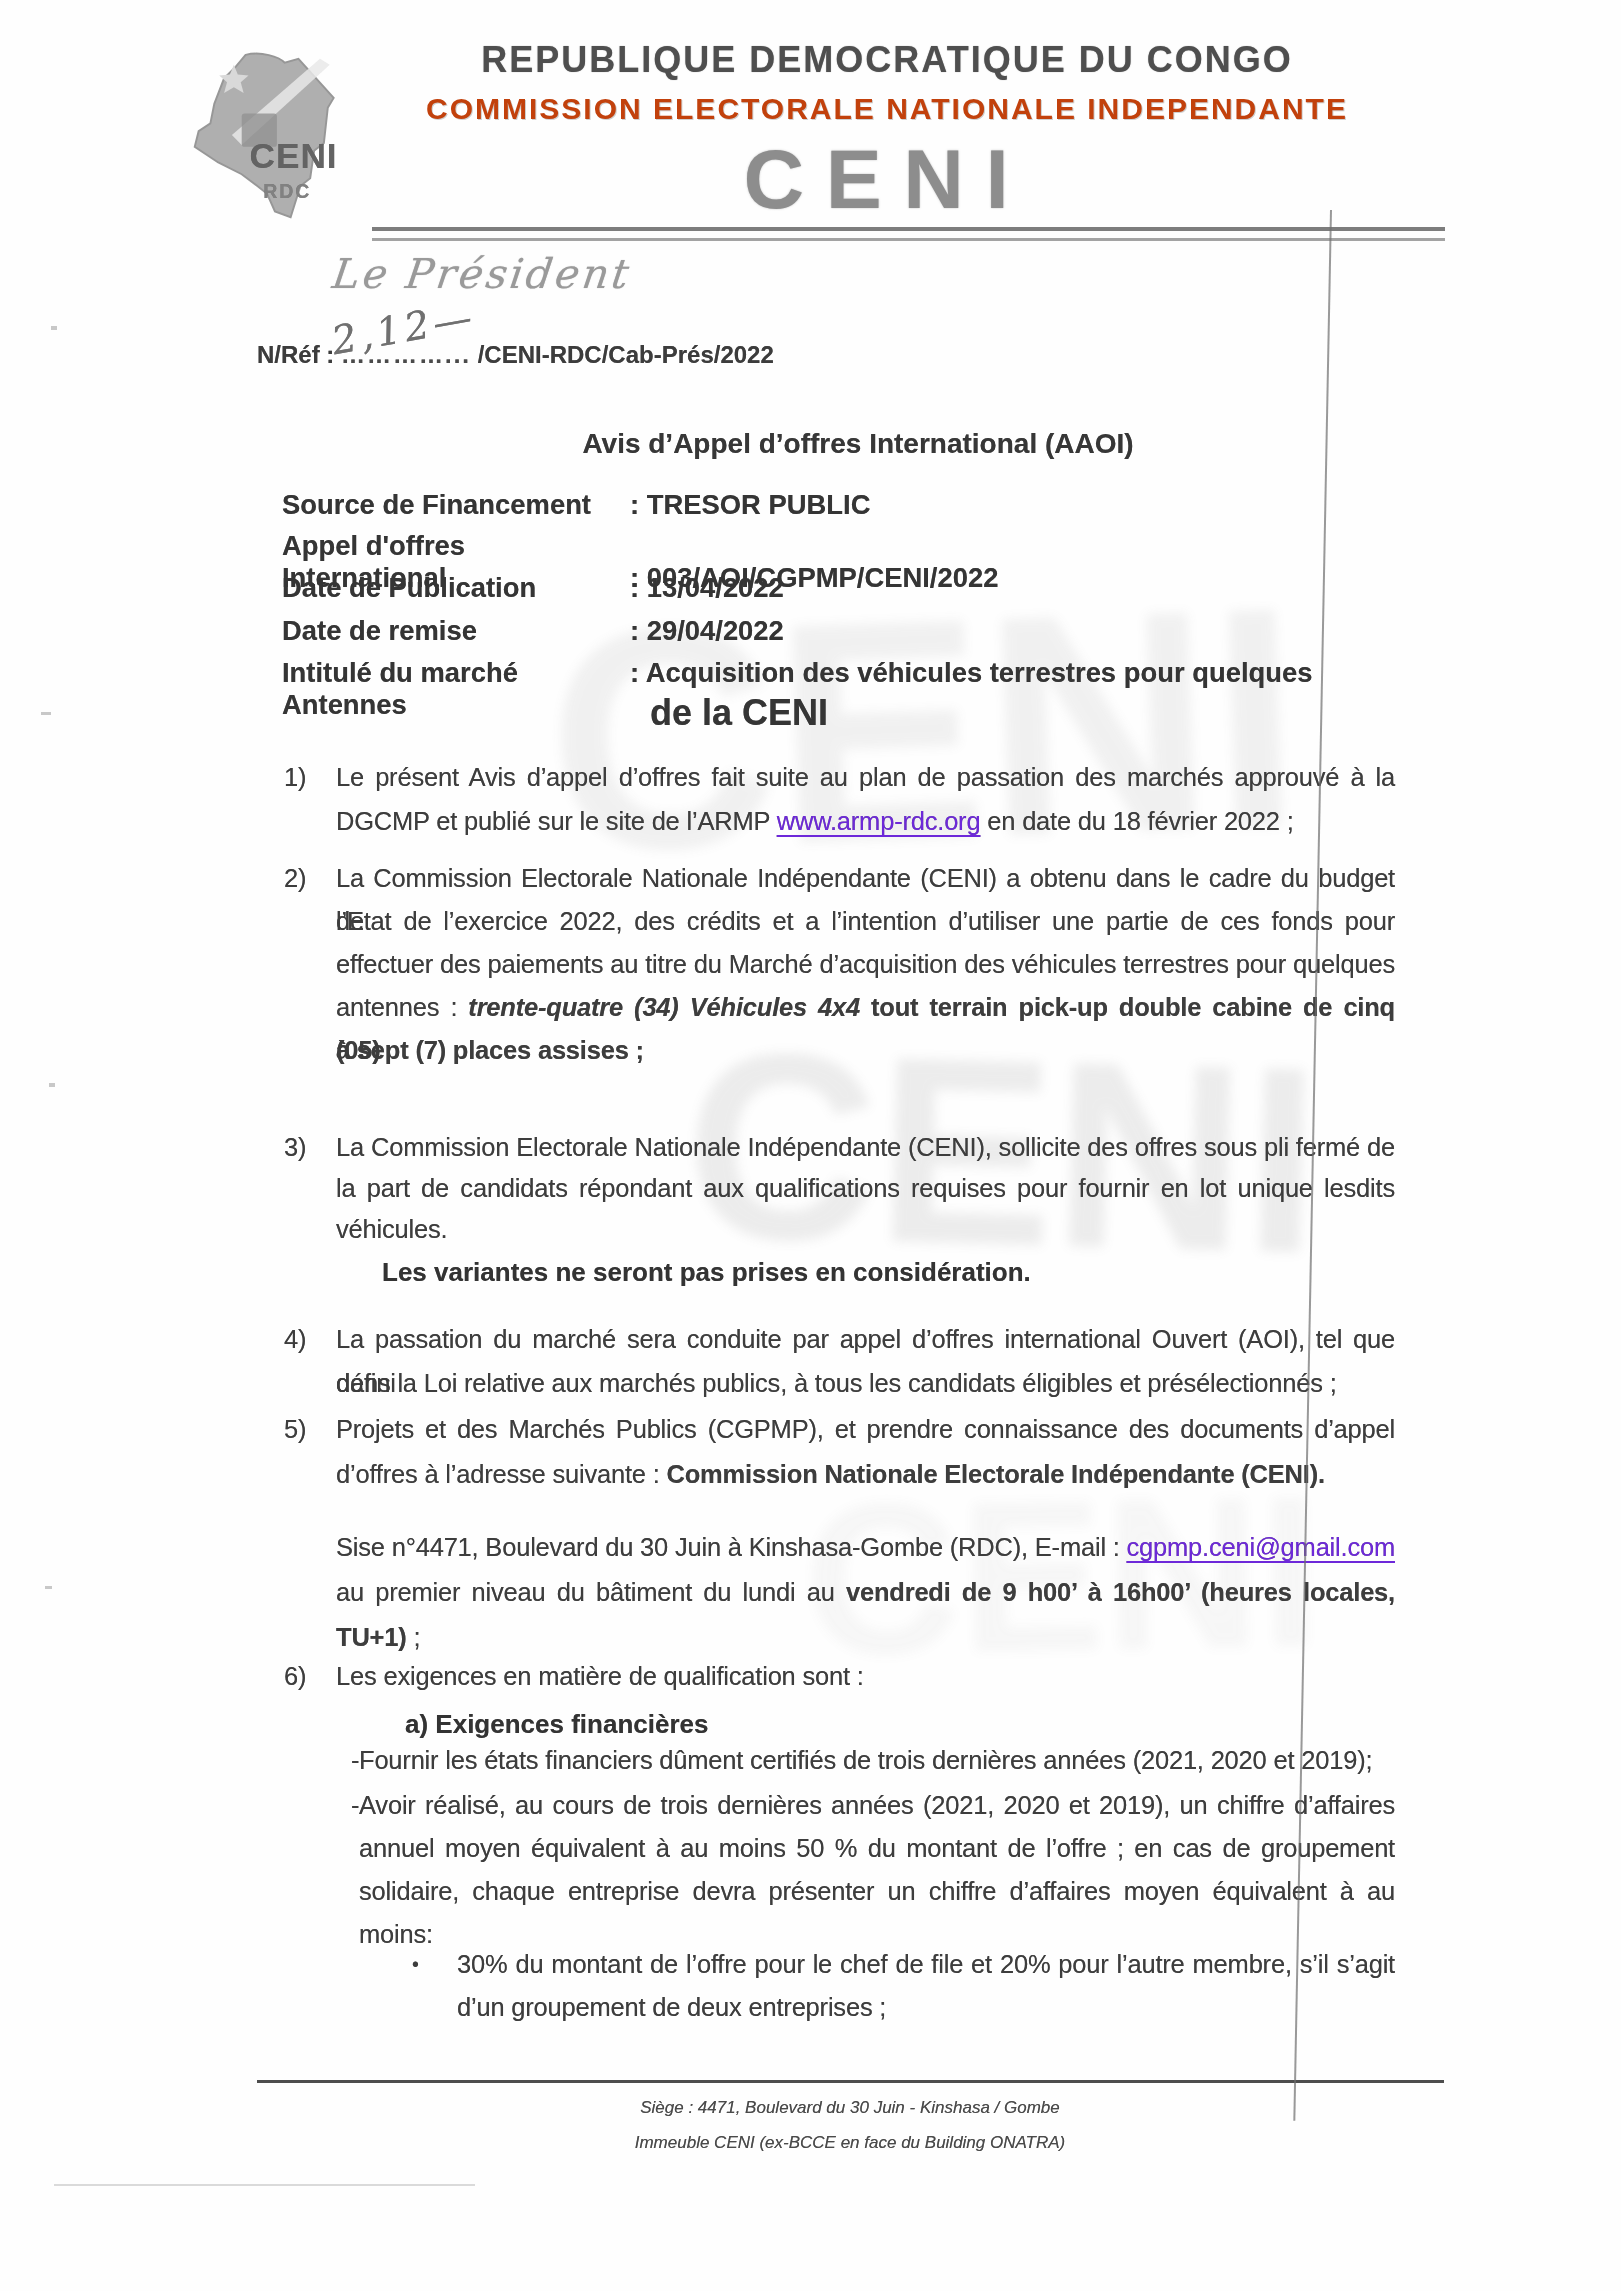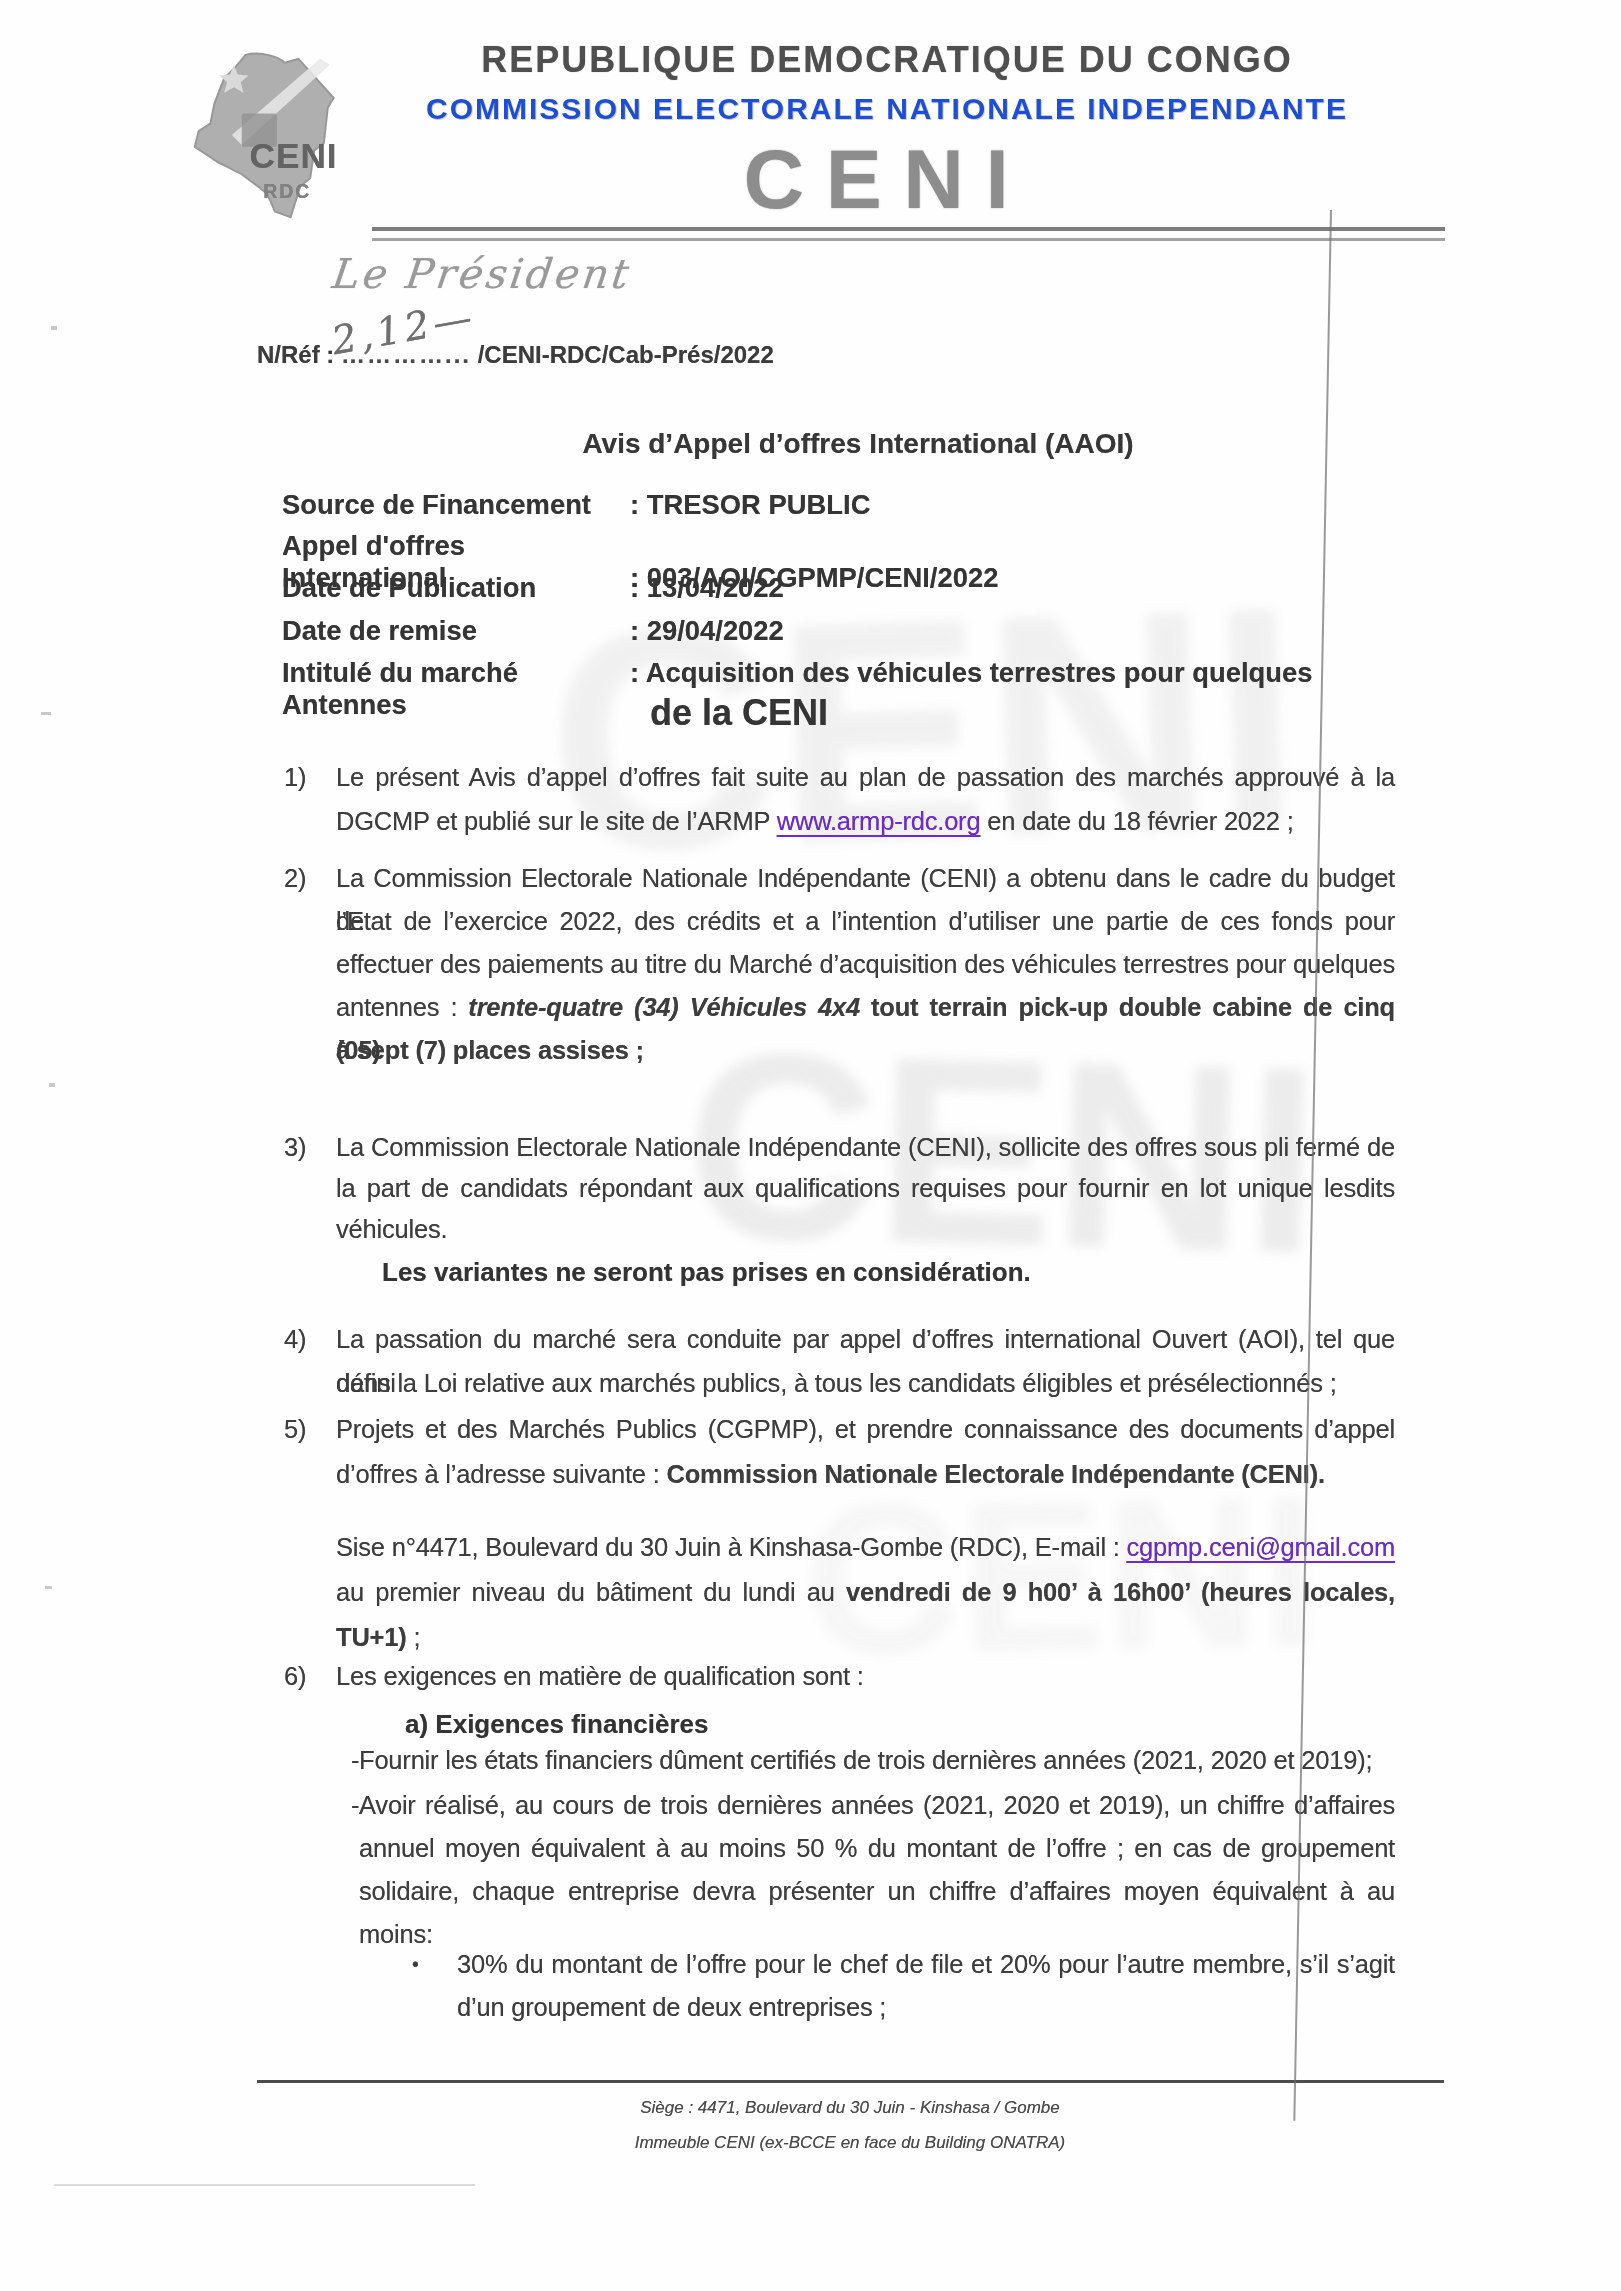--- a/index.html
+++ b/index.html
@@ -16,21 +16,21 @@
     position:absolute; z-index:3; left:1330px; top:210px; width:2px; height:1911px;
     background:#6e6e6e; opacity:.7; transform:rotate(1.1deg); transform-origin:top left;
   }
   .margin-tick{position:absolute; background:#9a9a9a; opacity:.55; z-index:1;}
   .faint-bottom-line{position:absolute; left:54px; top:2184px; width:421px; height:2px; background:#c2c2c2; opacity:.6;}
   
   .hdr{position:absolute; left:250px; top:0; width:1274px; text-align:center; z-index:2;}
   .hdr-country{position:absolute; left:0; top:39px; width:100%; font-size:36px; font-weight:bold;
     color:#4f4f4f; letter-spacing:2px; text-shadow:0 0 1px rgba(80,80,80,.6);}
   .hdr-comm{position:absolute; left:0; top:92px; width:100%; font-size:30px; font-weight:bold;
-    color:#1d4ed8; letter-spacing:2px; text-shadow:1px 1px 0 #cfcfcf;}
+    color:#c2410c; letter-spacing:2px; text-shadow:1px 1px 0 #cfcfcf;}
   .hdr-ceni{position:absolute; left:0; top:131px; width:100%; font-size:84px; font-weight:bold;
     color:#8d8d8d; letter-spacing:21.6px; text-shadow:0 0 2px rgba(120,120,120,.5);}
   .rule-double-a{position:absolute; left:372px; top:227px; width:1073px; height:3.9px; background:#5c5c5c; opacity:.8; z-index:2;}
   .rule-double-b{position:absolute; left:372px; top:238px; width:1073px; height:2.9px; background:#8c8c8c; opacity:.8; z-index:2;}
   .logo{position:absolute; left:184px; top:49px; width:178px; height:181px; z-index:2; opacity:.92;}
   
   .president{position:absolute; left:333px; top:250px; z-index:2;
     font-family:"DejaVu Serif", serif; font-style:italic; font-size:41px; color:#9a9a9a;
     letter-spacing:2.9px; transform:skewX(-8deg); text-shadow:0 0 1px #bdbdbd;}
   .nref{position:absolute; left:257px; top:341px; z-index:2; font-size:24px; font-weight:bold; color:#3c3c3c;}

